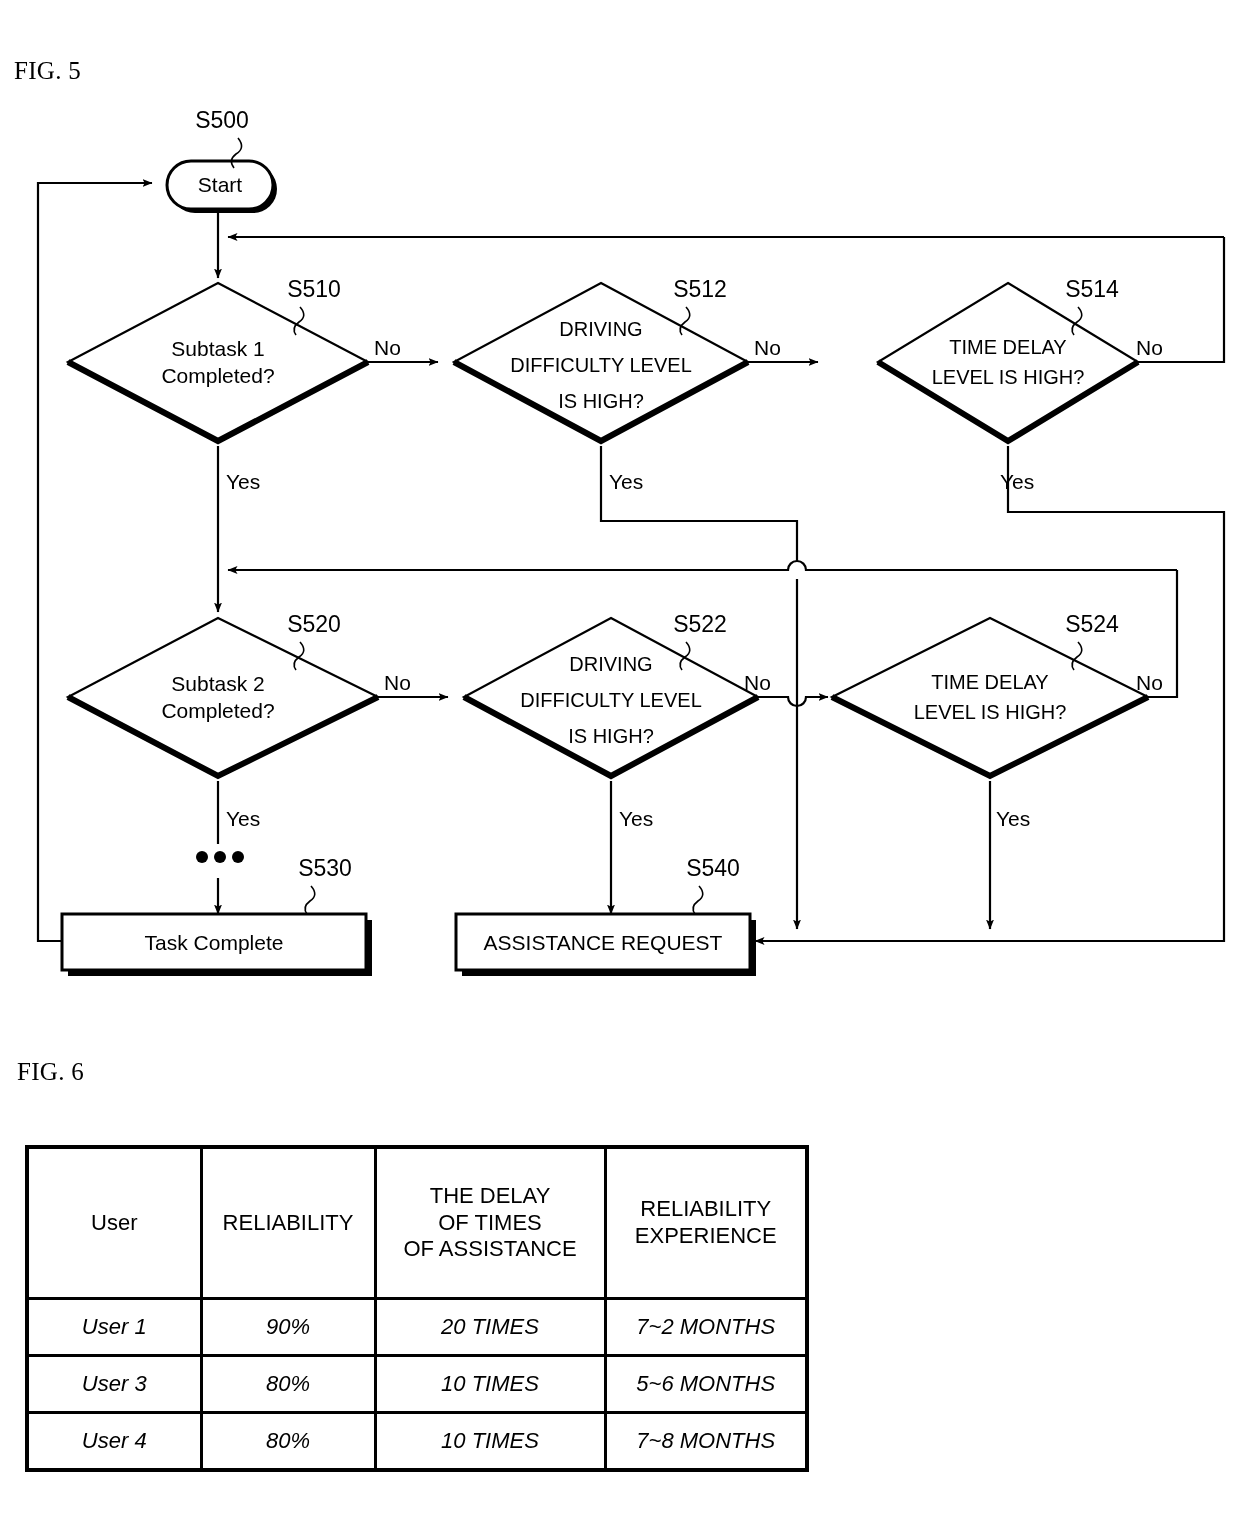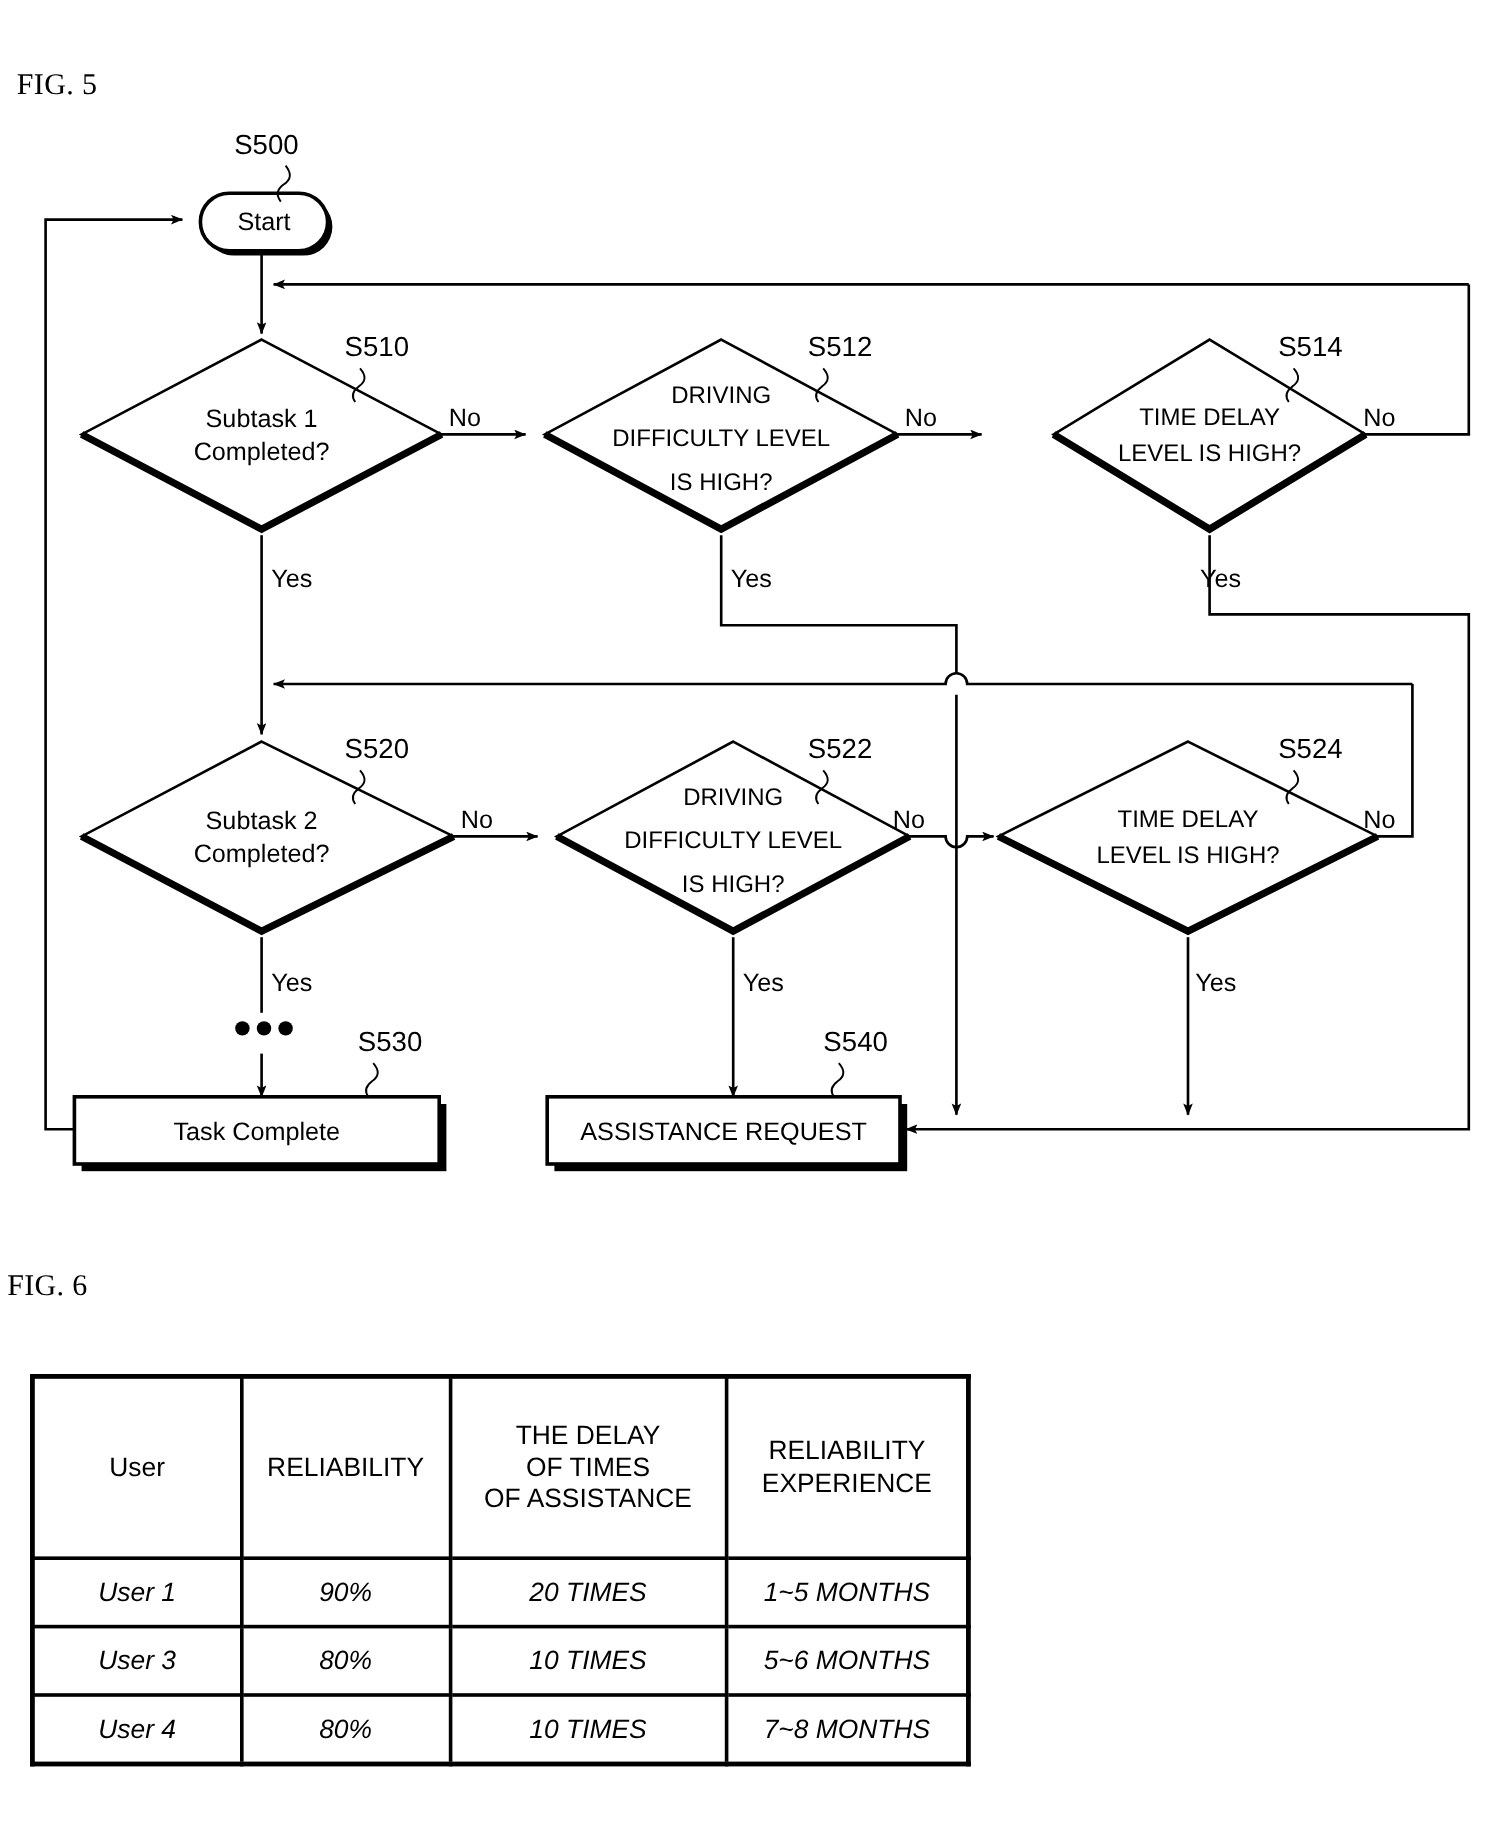--- a/index.html
+++ b/index.html
@@ -5,21 +5,21 @@
   html,body{margin:0;padding:0;background:#fff;}
   body{
     width:1240px;height:1522px;position:relative;overflow:hidden;
     font-family:"Liberation Sans",sans-serif;color:#000;
   }
   .fig-label{
     position:absolute;font-family:"Liberation Serif",serif;
     font-size:25px;color:#000;letter-spacing:.3px;
   }
   #fig5-label{left:14px;top:24px;margin-top:33px;}
-  #fig6-label{left:6px;top:1058px;}
+  #fig6-label{left:17px;top:1058px;}
 
   svg#flow{position:absolute;left:0;top:0;width:1240px;height:1010px;}
   svg#flow text{font-family:"Liberation Sans",sans-serif;fill:#000;}
   .node-txt{font-size:21px;}
   .node-txt-s{font-size:20px;}
   .ref{font-size:23px;}
   .yn{font-size:21px;}
 
   
   #tbl-wrap{position:absolute;left:25px;top:1145px;width:780px;}
@@ -227,21 +227,21 @@
           <div>RELIABILITY</div>
           <div>EXPERIENCE</div>
         </th>
       </tr>
     </thead>
     <tbody>
       <tr>
         <td>User 1</td>
         <td>90%</td>
         <td>20 TIMES</td>
-        <td>1~5 MONTHS</td>
+        <td>7~2 MONTHS</td>
       </tr>
       <tr>
         <td>User 3</td>
         <td>80%</td>
         <td>10 TIMES</td>
         <td>5~6 MONTHS</td>
       </tr>
       <tr>
         <td>User 4</td>
         <td>80%</td>

